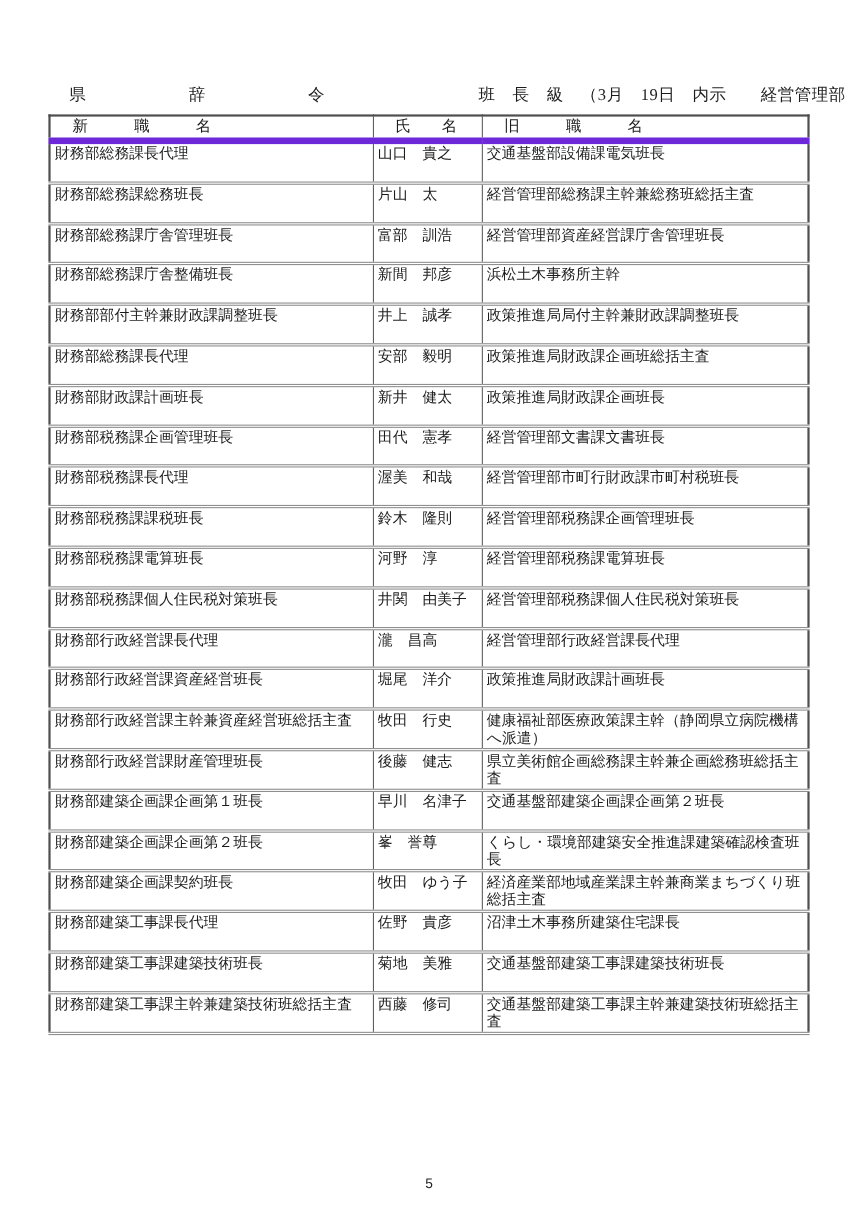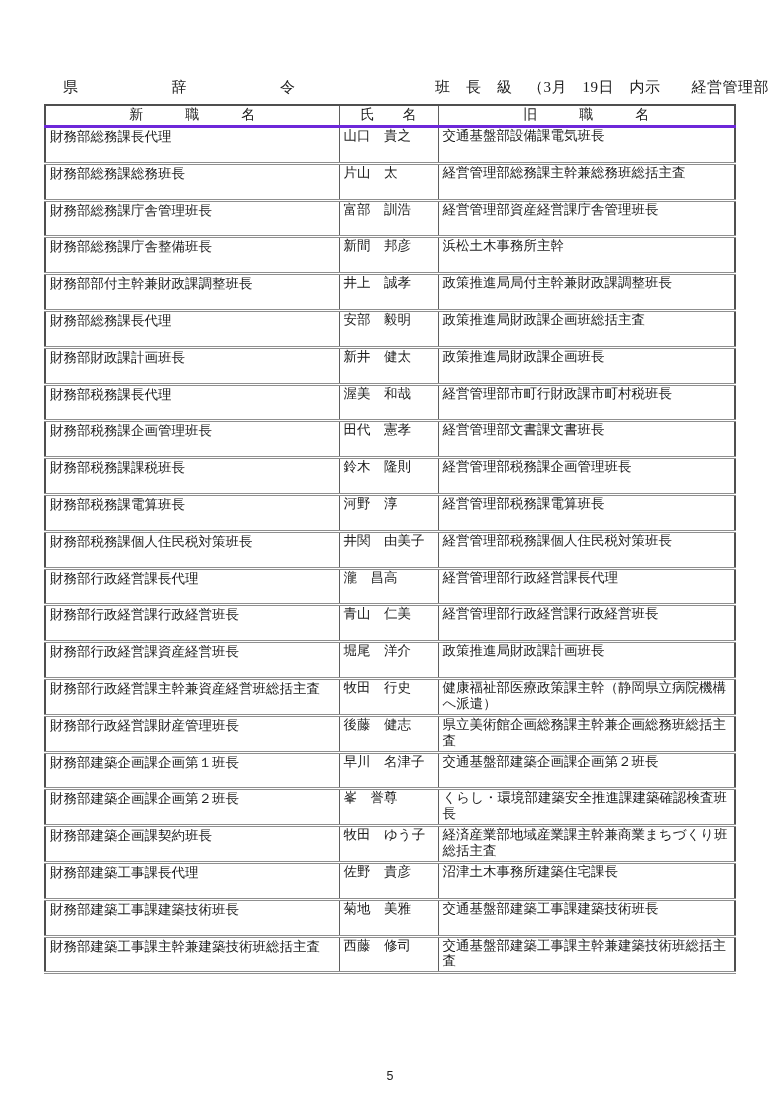--- a/index.html
+++ b/index.html
@@ -29,41 +29,40 @@
     position: absolute;
     left: 44px;
     top: 104px;
     width: 690px;
     table-layout: fixed;
     border-collapse: collapse;
     border: 2px solid #4f4f4f;
   }
   table.personnel th {
     height: 15px;
-    padding: 0 2px 1px 2px;
+    padding: 0 2px 1px 20px;
     font-weight: normal;
     font-size: 14px;
-    text-align: center;
+    text-align: left;
     vertical-align: middle;
-    border-bottom: 3px solid #6d28d9;
+    border-bottom: 6px solid #6d28d9;
     white-space: pre;
   }
   table.personnel td {
     height: 32.8px;
     padding: 1px 3px 0 4px;
     font-size: 13.5px;
     line-height: 15.9px;
     vertical-align: top;
     border-bottom: 3px double #8f8f8f;
     word-break: break-all;
   }
   table.personnel th + th,
   table.personnel td + td {
     border-left: 1px solid #5f5f5f;
-    font-family: Liberation Mono, monospace;
   }
   .page-number {
     position: absolute;
     left: 0;
     right: 0;
     top: 1069px;
     text-align: center;
     font-size: 12.5px;
     font-family: "Liberation Sans", "DejaVu Sans", sans-serif;
     color: #222222;
@@ -119,55 +118,50 @@
           <td>財務部総務課長代理</td>
           <td>安部　毅明</td>
           <td>政策推進局財政課企画班総括主査</td>
         </tr>
         <tr>
           <td>財務部財政課計画班長</td>
           <td>新井　健太</td>
           <td>政策推進局財政課企画班長</td>
         </tr>
         <tr>
+          <td>財務部税務課企画管理班長</td>
+          <td>田代　憲孝</td>
+          <td>経営管理部文書課文書班長</td>
+        </tr>
+        <tr>
           <td>財務部税務課長代理</td>
           <td>渥美　和哉</td>
           <td>経営管理部市町行財政課市町村税班長</td>
         </tr>
         <tr>
-          <td>財務部税務課企画管理班長</td>
-          <td>田代　憲孝</td>
-          <td>経営管理部文書課文書班長</td>
-        </tr>
-        <tr>
           <td>財務部税務課課税班長</td>
           <td>鈴木　隆則</td>
           <td>経営管理部税務課企画管理班長</td>
         </tr>
         <tr>
           <td>財務部税務課電算班長</td>
           <td>河野　淳</td>
           <td>経営管理部税務課電算班長</td>
         </tr>
         <tr>
           <td>財務部税務課個人住民税対策班長</td>
           <td>井関　由美子</td>
           <td>経営管理部税務課個人住民税対策班長</td>
         </tr>
         <tr>
           <td>財務部行政経営課長代理</td>
           <td>瀧　昌高</td>
           <td>経営管理部行政経営課長代理</td>
         </tr>
         <tr>
-          <td>財務部行政経営課行政経営班長</td>
-          <td>青山　仁美</td>
-          <td>経営管理部行政経営課行政経営班長</td>
-        </tr>
-        <tr>
           <td>財務部行政経営課資産経営班長</td>
           <td>堀尾　洋介</td>
           <td>政策推進局財政課計画班長</td>
         </tr>
         <tr>
           <td>財務部行政経営課主幹兼資産経営班総括主査</td>
           <td>牧田　行史</td>
           <td>健康福祉部医療政策課主幹（静岡県立病院機構へ派遣）</td>
         </tr>
         <tr>

